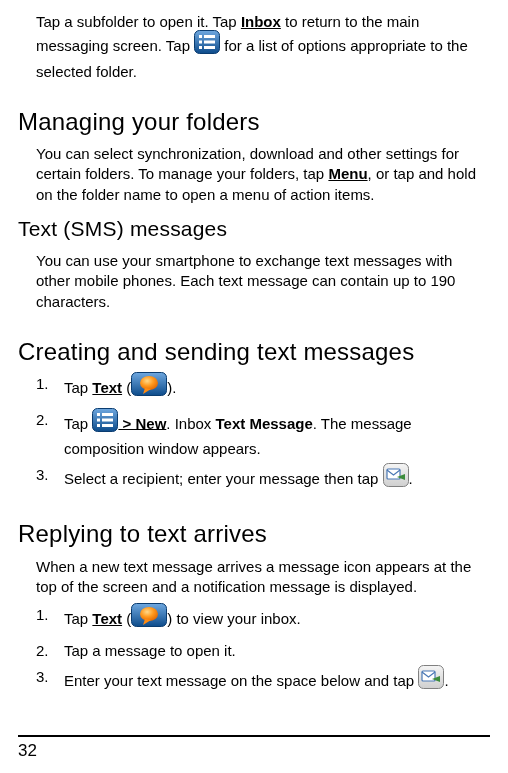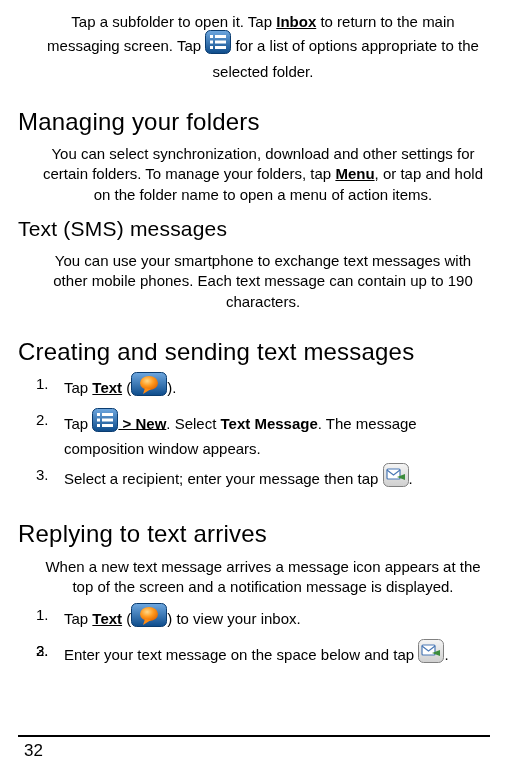--- a/index.html
+++ b/index.html
@@ -9,21 +9,20 @@
     background: #fff;
     font-family: "Segoe UI", "Helvetica Neue", Arial, sans-serif;
     color: #000;
     padding: 12px 18px 10px 18px;
     position: relative;
     font-size: 15px;
     line-height: 1.35;
   }
   .para {
     margin: 0 0 8px 18px;
-    text-align: center;
   }
   h2 {
     font-size: 24px;
     font-weight: 400;
     margin: 24px 0 6px 0;
     letter-spacing: 0.2px;
   }
   h1 {
     font-size: 21px;
     font-weight: 400;
@@ -55,21 +54,21 @@
   }
   .footer-line {
     position: absolute;
     left: 18px;
     right: 18px;
     bottom: 36px;
     border-top: 2px solid #000;
   }
   .page-num {
     position: absolute;
-    left: 24px;
+    left: 18px;
     bottom: 10px;
     font-size: 17px;
   }
   svg { display: inline-block; }
 </style>
 </head>
 <body>
 
 <p class="para">
   <span>Tap a subfolder to open it. Tap </span><span class="bold-under">Inbox</span><span> to return to the main messaging screen. Tap </span><span class="icon"><svg width="26" height="24" viewBox="0 0 26 24">
@@ -127,21 +126,21 @@
               <stop offset="1" stop-color="#0d4b8a"></stop>
             </linearGradient>
           </defs>
           <rect x="0.5" y="0.5" width="25" height="23" rx="5" fill="url(#gC)" stroke="#0a3c70"></rect>
           <rect x="5" y="5" width="3" height="3" fill="#fff"></rect>
           <rect x="10" y="5" width="11" height="3" fill="#fff"></rect>
           <rect x="5" y="10.5" width="3" height="3" fill="#fff"></rect>
           <rect x="10" y="10.5" width="11" height="3" fill="#fff"></rect>
           <rect x="5" y="16" width="3" height="3" fill="#fff"></rect>
           <rect x="10" y="16" width="11" height="3" fill="#fff"></rect>
-        </svg></span><span class="bold-under"> &gt; New</span><span>. Select </span><span class="bold">Text Message</span><span>. The message composition window appears.</span>
+        </svg></span><span class="bold-under"> &gt; New</span><span>. Inbox </span><span class="bold">Text Message</span><span>. The message composition window appears.</span>
   </li>
   <li>
     <span class="num">3.</span>
     <span>Select a recipient; enter your message then tap </span><span class="icon"><svg width="26" height="24" viewBox="0 0 26 24">
           <defs>
             <linearGradient id="gD" x1="0" y1="0" x2="0" y2="1">
               <stop offset="0" stop-color="#f5f5f5"></stop>
               <stop offset="1" stop-color="#cfcfcf"></stop>
             </linearGradient>
           </defs>
@@ -170,20 +169,21 @@
               <stop offset="1" stop-color="#e06500"></stop>
             </radialGradient>
           </defs>
           <rect x="0.5" y="0.5" width="35" height="23" rx="5" fill="url(#gE)" stroke="#0a3c70"></rect>
           <ellipse cx="18" cy="11" rx="9" ry="7" fill="url(#gO2)"></ellipse>
           <path d="M14 16 L12 22 L20 17 Z" fill="#ff8a10"></path>
         </svg></span><span>) to view your inbox.</span>
   </li>
   <li>
     <span class="num">2.</span>
+    <span>Tap a message to open it.</span>
   </li>
   <li>
     <span class="num">3.</span>
     <span>Enter your text message on the space below and tap </span><span class="icon"><svg width="26" height="24" viewBox="0 0 26 24">
           <defs>
             <linearGradient id="gF" x1="0" y1="0" x2="0" y2="1">
               <stop offset="0" stop-color="#f5f5f5"></stop>
               <stop offset="1" stop-color="#cfcfcf"></stop>
             </linearGradient>
           </defs>

